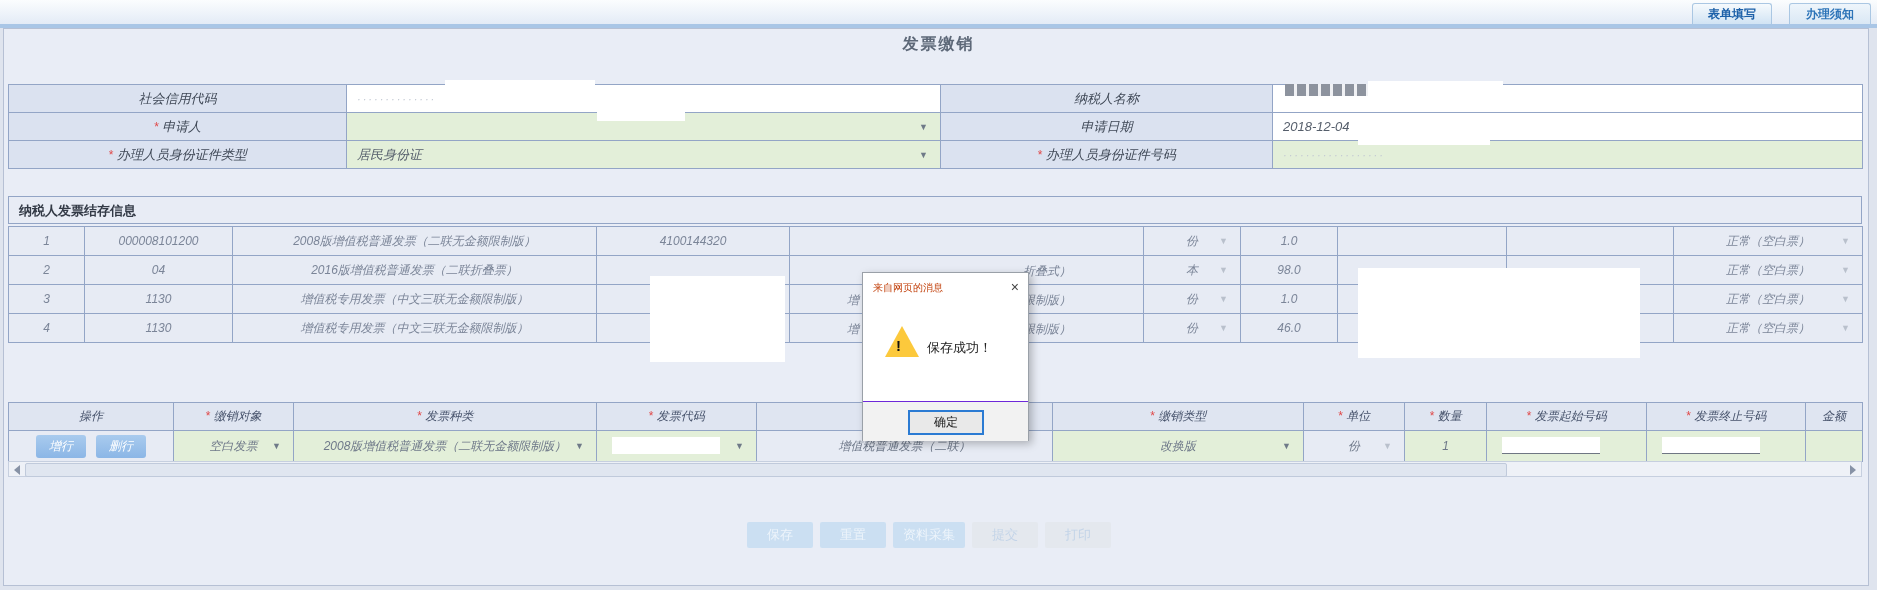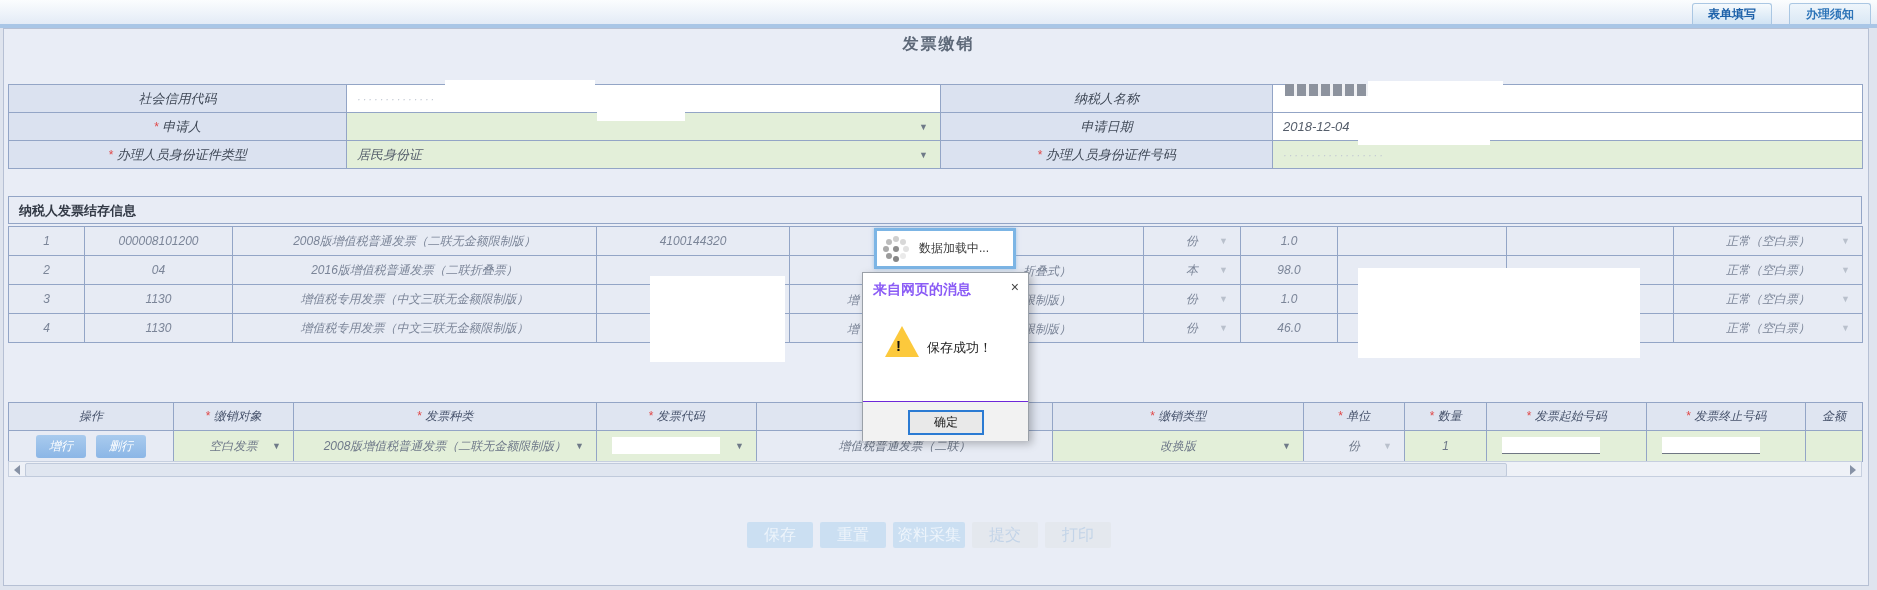--- a/index.html
+++ b/index.html
@@ -69,21 +69,21 @@
   .harrow{position:absolute;top:3px;width:0;height:0;border-top:5px solid transparent;
     border-bottom:5px solid transparent;}
   .harrow.left{left:5px;border-right:6px solid #8792a6;}
   .harrow.right{right:5px;border-left:6px solid #8792a6;}
   .hthumb{position:absolute;left:16px;top:1px;width:1480px;height:12px;
     background:#e0e6f0;border:1px solid #c0cadb;border-radius:2px;}
 
   
   .btnrow{position:absolute;left:0;top:522px;width:1877px;height:26px;}
   .fbtn{position:absolute;top:0;height:26px;line-height:26px;text-align:center;
-    font-size:16px;border-radius:2px;cursor:default;}
+    font-size:13px;border-radius:2px;cursor:default;}
   .fbtn.blue{background:#cbdff2;color:#edf4fb;}
   .fbtn.grey{background:#e4e8ee;color:#c3d4e8;}
 
   
   .redact{position:absolute;background:#ffffff;z-index:5;}
   .redact.ul{border-bottom:1px solid #6f7683;}
   .smudge{position:absolute;z-index:4;height:12px;
     background:repeating-linear-gradient(90deg,#8d939e 0 9px,#f0f1f4 9px 12px);}
   .dots{color:#c3c9d3;letter-spacing:2px;font-size:11px;}
 
@@ -94,21 +94,21 @@
   .spinner{width:6px;height:6px;border-radius:50%;margin:0 14px 0 16px;background:#8e8e8e;
     box-shadow:0 -10px 0 #cscsc;}
   .spinner{box-shadow:0 -10px 0 #cfcfcf,7px -7px 0 #d8d8d8,10px 0 0 #e2e2e2,
     7px 7px 0 #eaeaea,0 10px 0 #878787,-7px 7px 0 #9b9b9b,-10px 0 0 #ababab,-7px -7px 0 #bdbdbd;}
   .loadtext{font-size:12px;color:#3c3c3c;margin-left:6px;}
 
   
   .dialog{position:absolute;left:862px;top:272px;width:167px;height:169px;z-index:10;
     background:#ffffff;border:1px solid #9aa0a8;box-sizing:border-box;
     box-shadow:3px 3px 8px rgba(0,0,0,.25);}
-  .dlg-title{position:absolute;left:10px;top:8px;font-size:14px;color:#8b5cf6;font-weight:bold;}
+  .dlg-title{position:absolute;left:10px;top:8px;font-size:10px;color:#c2410c;}
   .dlg-close{position:absolute;right:9px;top:6px;font-size:14px;color:#444444;cursor:pointer;}
   .dlg-body{position:absolute;left:0;top:28px;width:100%;height:100px;}
   .tri{position:absolute;left:22px;top:25px;width:0;height:0;
     border-left:17px solid transparent;border-right:17px solid transparent;
     border-bottom:31px solid #fcc93c;}
   .tri-bang{position:absolute;left:33px;top:36px;font-size:15px;font-weight:bold;color:#111111;}
   .dlg-msg{position:absolute;left:64px;top:38px;font-size:13px;color:#222222;}
   .dlg-footer{position:absolute;left:0;top:128px;width:100%;height:40px;
     background:#f2f2f2;border-top:1px solid #6d28d9;box-sizing:border-box;}
   .okbtn{position:absolute;left:45px;top:8px;width:76px;height:25px;line-height:21px;
@@ -299,24 +299,20 @@
   <div class="smudge" style="left:1285px;top:84px;width:142px;"></div>
   <div class="redact" style="left:1368px;top:81px;width:135px;height:16px;"></div>
   <div class="redact" style="left:597px;top:104px;width:88px;height:17px;"></div>
   <div class="redact" style="left:1358px;top:129px;width:132px;height:16px;"></div>
   <div class="redact" style="left:650px;top:276px;width:135px;height:86px;"></div>
   <div class="redact" style="left:1358px;top:268px;width:282px;height:90px;"></div>
   <div class="redact" style="left:612px;top:437px;width:108px;height:17px;"></div>
   <div class="redact ul" style="left:1502px;top:437px;width:98px;height:16px;"></div>
   <div class="redact ul" style="left:1662px;top:437px;width:98px;height:16px;"></div>
 
-  <div class="loadbox">
-    <span class="spinner"></span>
-    <span class="loadtext">数据加载中...</span>
-  </div>
 
   <div class="dialog">
     <div class="dlg-title">来自网页的消息</div>
     <div class="dlg-close">×</div>
     <div class="dlg-body">
       <div class="tri"></div>
       <div class="tri-bang">!</div>
       <div class="dlg-msg">保存成功！</div>
     </div>
     <div class="dlg-footer">

